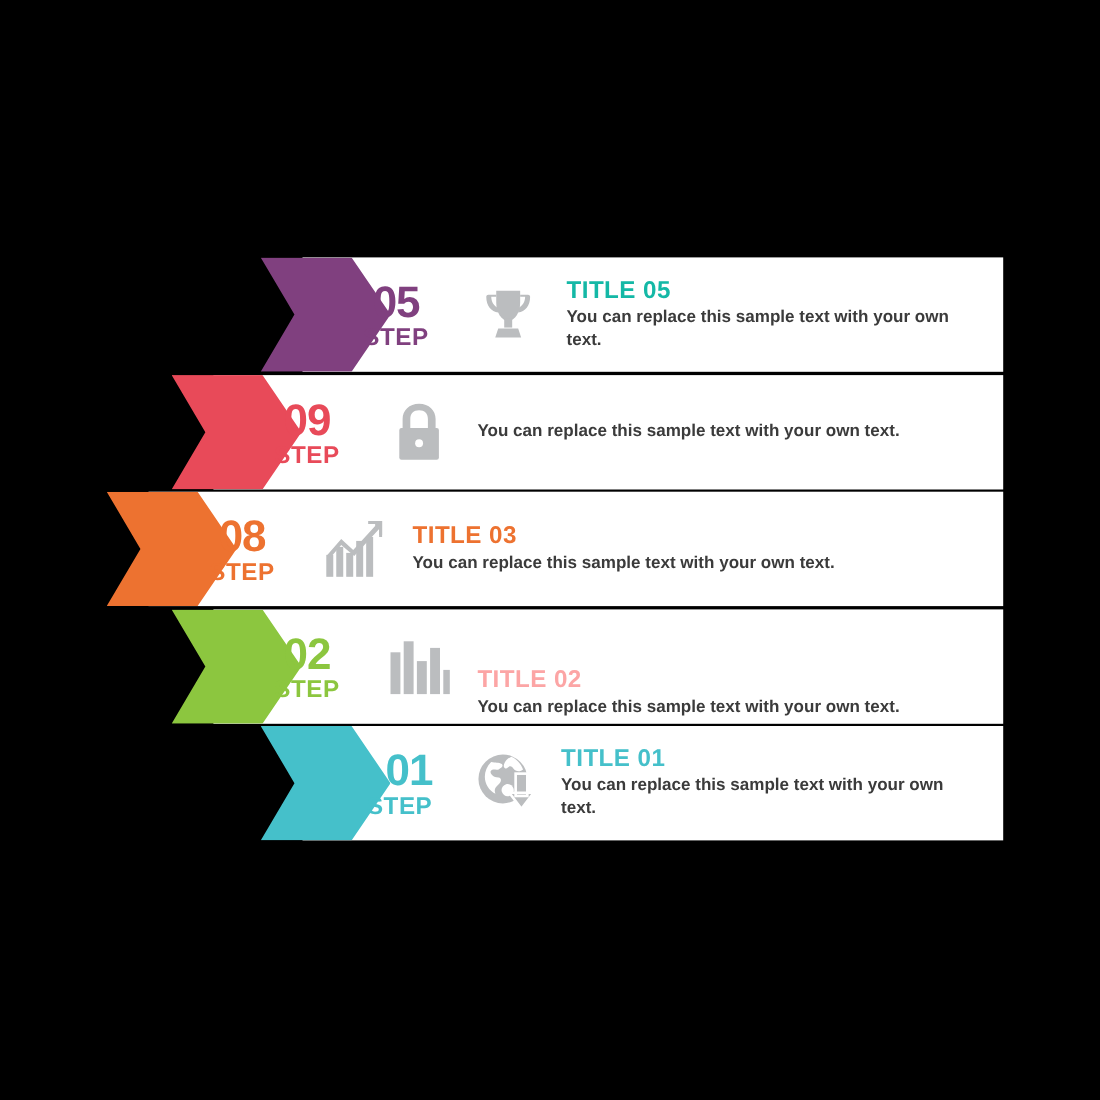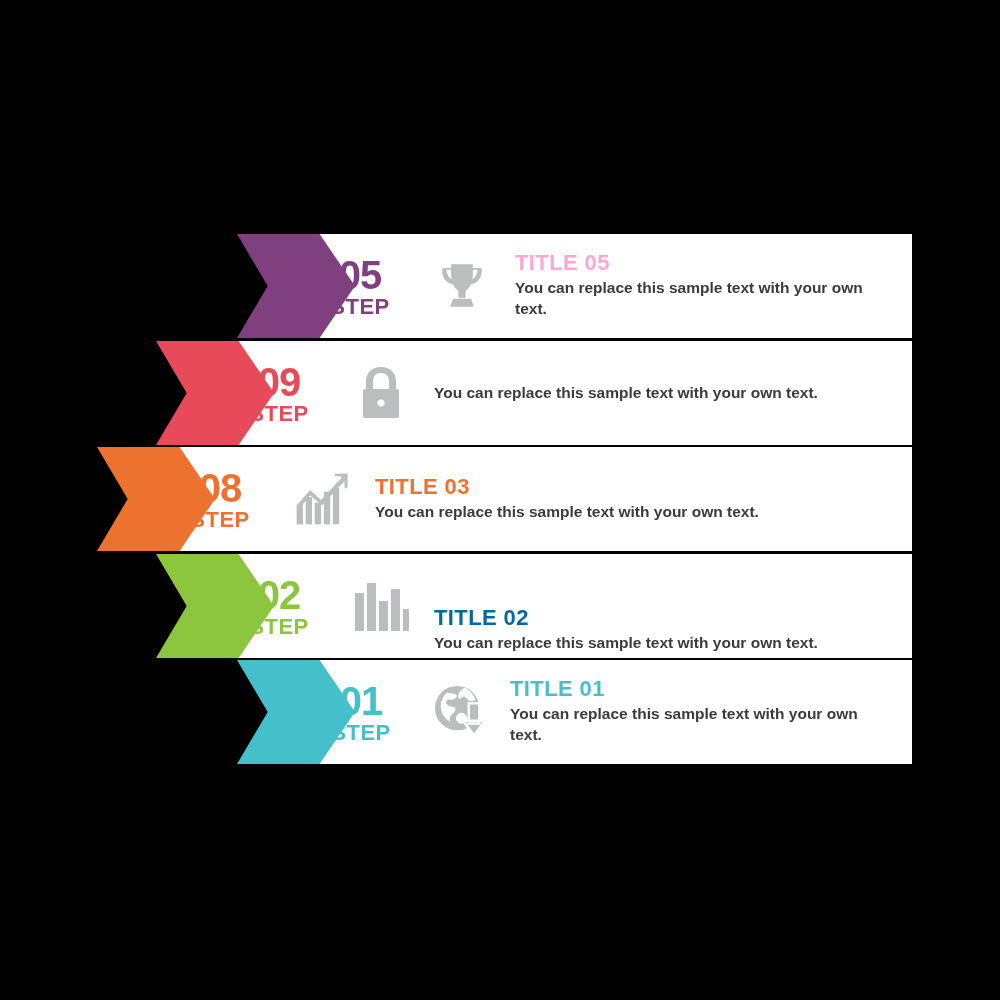--- a/index.html
+++ b/index.html
@@ -117,21 +117,21 @@
         <g fill="#BBBDBF">
           <path d="M20 8 h24 v12 c0 10-5 17-12 19-7-2-12-9-12-19z"></path>
           <path d="M20 12 h-8 c-1 0-2 1-2 2 0 9 5 15 12 16 v-5 c-4-1-7-6-7-11h5z"></path>
           <path d="M44 12 h8 c1 0 2 1 2 2 0 9-5 15-12 16 v-5 c4-1 7-6 7-11h-5z"></path>
           <rect x="28" y="36" width="8" height="9"></rect>
           <path d="M22 46 h20 l3 9 h-26z"></path>
         </g>
       </svg>
     </div>
     <div class="textblock" style="left:278px; width:350px;">
-      <div class="title" style="color:#f9a8d4;">TITLE 05</div>
+      <div class="title" style="color:#14b8a6;">TITLE 05</div>
       <div class="desc">You can replace this sample text with your own text.</div>
     </div>
   </div>
 
   <div class="step-row" style="left:156px; top:341px; width:756px;">
     <div class="bar" style="left:38px; right:0;"></div>
     <div class="chevron" style="background:#E84A59;"></div>
     <div class="numblock" style="left:75px; color:#E84A59;">
       <div class="num">09</div>
       <div class="steplabel">STEP</div>
@@ -188,29 +188,29 @@
         <g fill="#BBBDBF">
           <rect x="2" y="14" width="9" height="38"></rect>
           <rect x="14" y="4" width="9" height="48"></rect>
           <rect x="26" y="22" width="9" height="30"></rect>
           <rect x="38" y="10" width="9" height="42"></rect>
           <rect x="50" y="30" width="6" height="22"></rect>
         </g>
       </svg>
     </div>
     <div class="textblock" style="left:278px; width:470px;">
-      <div class="title" style="color:#0369a1;margin-top:48px;">TITLE 02</div>
+      <div class="title" style="color:#fca5a5;margin-top:48px;">TITLE 02</div>
       <div class="desc">You can replace this sample text with your own text.</div>
     </div>
   </div>
 
   <div class="step-row" style="left:237px; top:660px; width:675px;">
     <div class="bar" style="left:38px; right:0;"></div>
     <div class="chevron" style="background:#45C0CA;"></div>
-    <div class="numblock" style="left:76px; color:#45C0CA;">
+    <div class="numblock" style="left:60px; color:#45C0CA;align-items:flex-end;">
       <div class="num">01</div>
       <div class="steplabel">STEP</div>
     </div>
     <div class="icon-slot" style="left:194px;">
       <svg width="58" height="56" viewBox="0 0 60 58" aria-hidden="true">
         <circle cx="25" cy="25" r="23" fill="#BBBDBF"></circle>
         <g fill="#FFFFFF">
           <path d="M14 9 c4 1 7 0 10 2 c2 2-1 4-3 5 c-3 1-5-1-7 1 c-2 2 1 5 3 6 c2 1 5 0 6 2 c1 3-2 5-4 7 c-2 2-2 5-1 7 c-6-3-10-9-10-16 c0-5 2-10 6-14z"></path>
           <path d="M33 4 c5 2 9 7 11 12 c-2 2-5 2-7 1 c-2-1-3-4-5-4 c-2 0-3 3-5 2 c-2-1-1-4 0-6 c2-3 4-4 6-5z"></path>
           <path d="M28 30 c3-1 6 1 7 4 c1 3-1 6-4 7 c-3 1-6-1-7-4 c-1-3 1-6 4-7z"></path>

